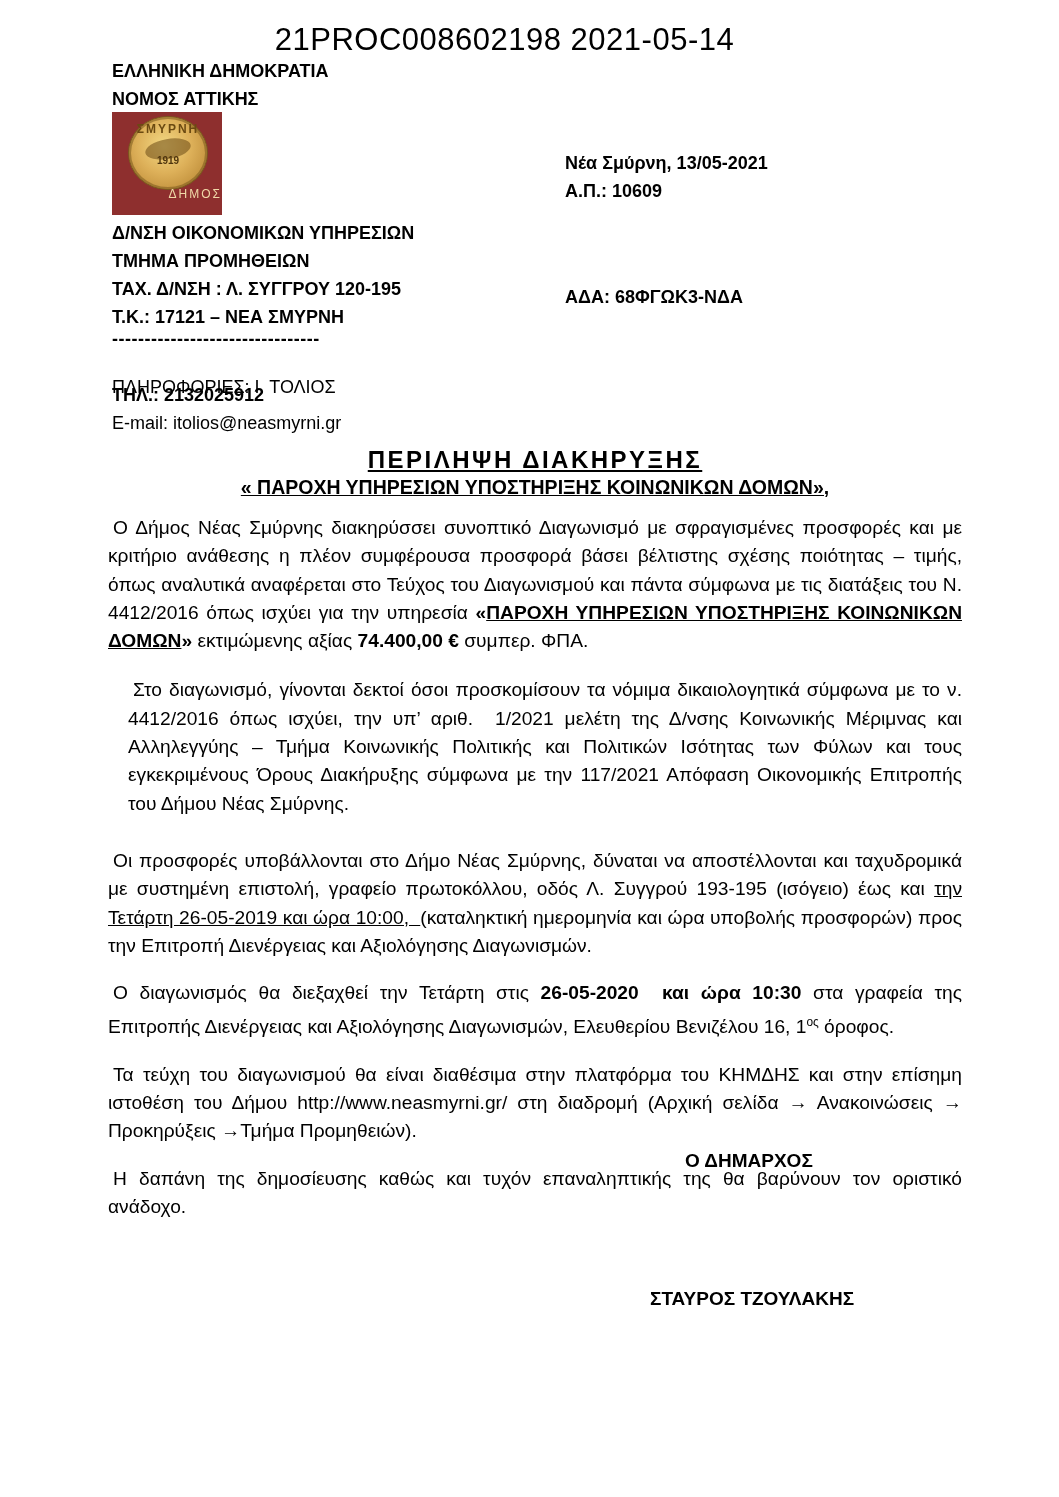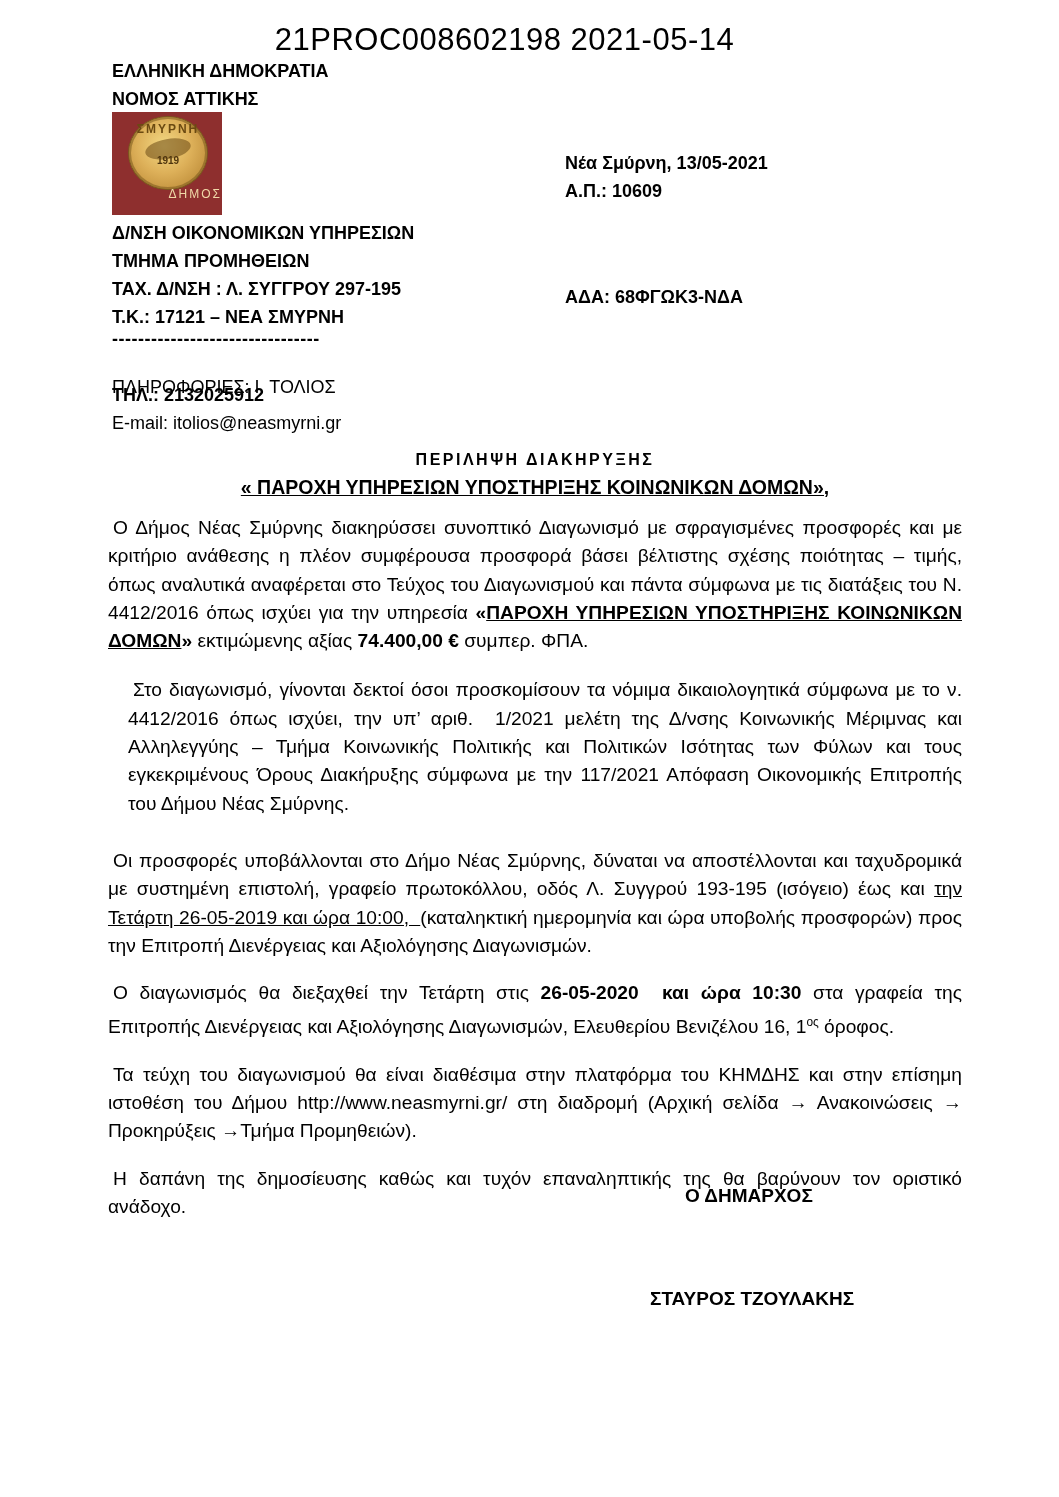--- a/index.html
+++ b/index.html
@@ -34,36 +34,36 @@
   .coin-figure{position:absolute;top:22px;left:16px;width:46px;height:20px;border-radius:50%;
     background:rgba(106,72,20,.55);transform:rotate(-10deg);}
   .coin-year{position:absolute;top:38px;left:0;width:100%;text-align:center;
     font-size:10px;font-weight:bold;color:#4f350e;}
   .logo-line1{position:absolute;top:76px;left:0;width:100%;text-align:right;
     color:#f0d9a8;font-size:12px;letter-spacing:2px;line-height:12px;}
   .logo-line2{position:absolute;top:88px;left:0;width:100%;text-align:center;
     color:#ffffff;font-weight:bold;font-size:13px;line-height:14px;margin-top:48px;}
   
   .content{position:absolute;top:448px;left:108px;width:854px;}
-  .doc-title1{text-align:center;font-weight:bold;font-size:16px;letter-spacing:2.5px;
-    line-height:24px;}
+  .doc-title1{text-align:center;font-weight:bold;font-size:24px;letter-spacing:2.5px;
+    text-decoration:underline;line-height:24px;}
   .doc-title2{text-align:center;font-weight:bold;font-size:19.5px;
     text-decoration:underline;line-height:24px;margin-top:3px;}
   .para{font-size:19.2px;line-height:28.3px;text-align:justify;text-indent:5px;}
   .p1{margin-top:15px;}
   .p2{margin-top:21px;margin-left:20px;}
   .p3{margin-top:29px;}
   .p4{margin-top:12px;}
   .p5{margin-top:0;}
   .p6{margin-top:16px;}
   .b{font-weight:bold;}
   .u{text-decoration:underline;}
   .sup{vertical-align:super;font-size:0.62em;}
   .sig{font-weight:bold;font-size:19px;white-space:nowrap;}
-  .sig-role{left:685px;top:1185px;}
+  .sig-role{left:685px;top:1150px;}
   .sig-name{left:650px;top:1288px;}
 </style>
 </head>
 <body>
 
 <div class="abs proc-code">21PROC008602198 2021-05-14</div>
 
 <div class="abs left-col lh" style="top:60px;">ΕΛΛΗΝΙΚΗ ΔΗΜΟΚΡΑΤΙΑ</div>
 <div class="abs left-col lh" style="top:88px;">ΝΟΜΟΣ ΑΤΤΙΚΗΣ</div>
 
@@ -72,21 +72,21 @@
     <div class="coin-inscription">ΣΜΥΡΝΗ</div>
     <div class="coin-figure"></div>
     <div class="coin-year">1919</div>
   </div>
   <div class="logo-line1">ΔΗΜΟΣ</div>
   <div class="logo-line2">ΝΕΑΣ ΣΜΥΡΝΗΣ</div>
 </div>
 
 <div class="abs left-col lh" style="top:222px;">Δ/ΝΣΗ ΟΙΚΟΝΟΜΙΚΩΝ ΥΠΗΡΕΣΙΩΝ</div>
 <div class="abs left-col lh" style="top:250px;">ΤΜΗΜΑ ΠΡΟΜΗΘΕΙΩΝ</div>
-<div class="abs left-col lh" style="top:278px;">ΤΑΧ. Δ/ΝΣΗ : Λ. ΣΥΓΓΡΟΥ 297-195</div>
+<div class="abs left-col lh" style="top:278px;">ΤΑΧ. Δ/ΝΣΗ : Λ. ΣΥΓΓΡΟΥ 120-195</div>
 <div class="abs left-col lh" style="top:306px;">Τ.Κ.: 17121 – ΝΕΑ ΣΜΥΡΝΗ</div>
 <div class="abs left-col lh divider" style="top:328px;">--------------------------------</div>
 <div class="abs left-col lh lh-reg" style="top:376px;">ΠΛΗΡΟΦΟΡΙΕΣ: Ι. ΤΟΛΙΟΣ</div>
 <div class="abs left-col lh" style="top:384px;">ΤΗΛ.: 2132025912</div>
 <div class="abs left-col lh lh-reg" style="top:412px;">E-mail: itolios@neasmyrni.gr</div>
 
 <div class="abs right-col lh" style="top:116px;">Νέα Σμύρνη, 13/05-2021</div>
 <div class="abs right-col lh" style="top:144px;">Α.Π.: 10609</div>
 <div class="abs right-col lh" style="top:250px;">ΑΔΑ: 68ΦΓΩΚ3-ΝΔΑ</div>
 

